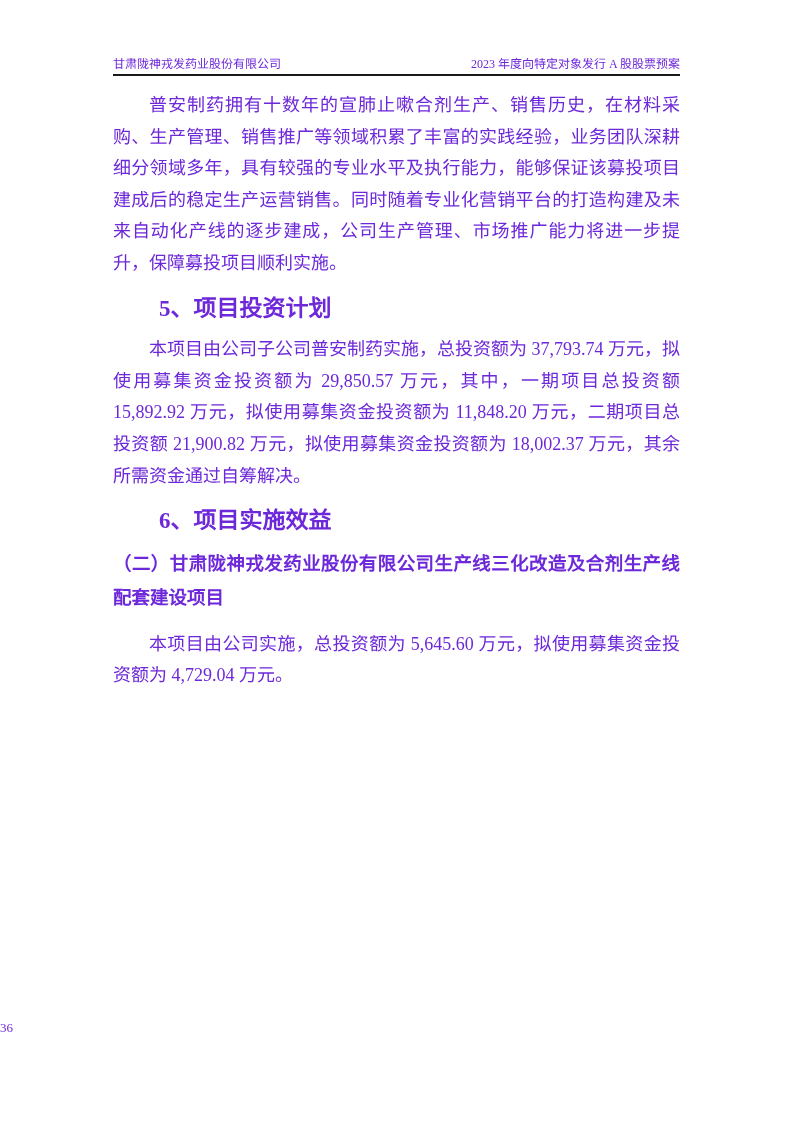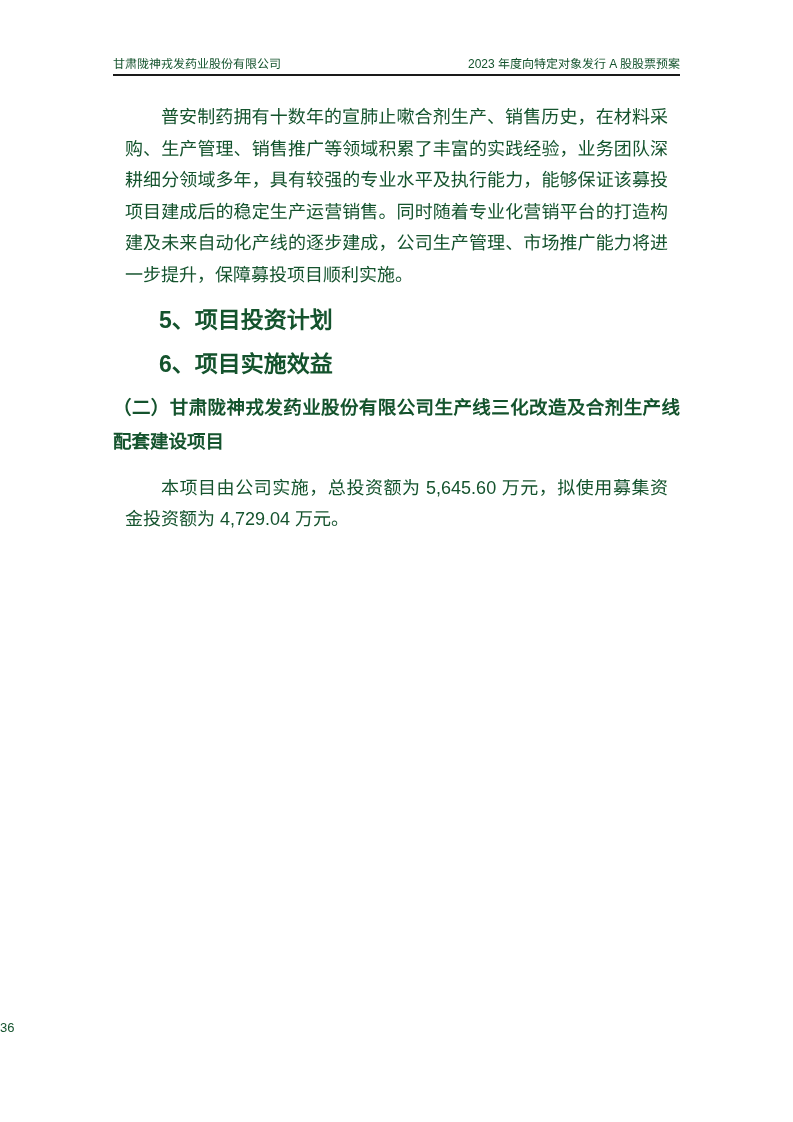--- a/index.html
+++ b/index.html
@@ -6,22 +6,22 @@
   html, body {
     margin: 0;
     padding: 0;
     background: #ffffff;
   }
   .page {
     position: relative;
     width: 736px;
     height: 1122px;
     background: #ffffff;
-    color: #14532d;
-    font-family: Liberation Sans, sans-serif;
+    color: #6d28d9;
+    font-family: Liberation Serif, serif;
     overflow: hidden;
   }
   
   .page-header {
     position: absolute;
     top: 57px;
     left: 113px;
     width: 567px;
     display: flex;
     justify-content: space-between;
@@ -36,21 +36,21 @@
   .doc-body {
     position: absolute;
     top: 90px;
     left: 113px;
     width: 567px;
     font-size: 18px;
     line-height: 31.6px;
     text-align: justify;
   }
   .doc-body p {
-    margin: 12px;
+    margin: 0;
     text-indent: 2em;
   }
   .h-num {
     font-weight: bold;
     text-indent: 2em;
     font-size: 23px;
     line-height: 31.6px;
     margin: 13px 0 10px 0;
   }
   .h-sec {
@@ -81,20 +81,21 @@
     <span>甘肃陇神戎发药业股份有限公司</span>
     <span>2023 年度向特定对象发行 A 股股票预案</span>
   </div>
 
   <div class="doc-body">
 
     <p>普安制药拥有十数年的宣肺止嗽合剂生产、销售历史，在材料采购、生产管理、销售推广等领域积累了丰富的实践经验，业务团队深耕细分领域多年，具有较强的专业水平及执行能力，能够保证该募投项目建成后的稳定生产运营销售。同时随着专业化营销平台的打造构建及未来自动化产线的逐步建成，公司生产管理、市场推广能力将进一步提升，保障募投项目顺利实施。</p>
 
     <div class="h-num">5、项目投资计划</div>
 
+    <p>本项目由公司子公司普安制药实施，总投资额为 37,793.74 万元，拟使用募集资金投资额为 29,850.57 万元，其中，一期项目总投资额 15,892.92 万元，拟使用募集资金投资额为 11,848.20 万元，二期项目总投资额 21,900.82 万元，拟使用募集资金投资额为 18,002.37 万元，其余所需资金通过自筹解决。</p>
 
     <div class="h-num">6、项目实施效益</div>
 
 
     <div class="h-sec">（二）甘肃陇神戎发药业股份有限公司生产线三化改造及合剂生产线配套建设项目</div>
 
 
     <p>本项目由公司实施，总投资额为 5,645.60 万元，拟使用募集资金投资额为 4,729.04 万元。</p>
 
   </div>

